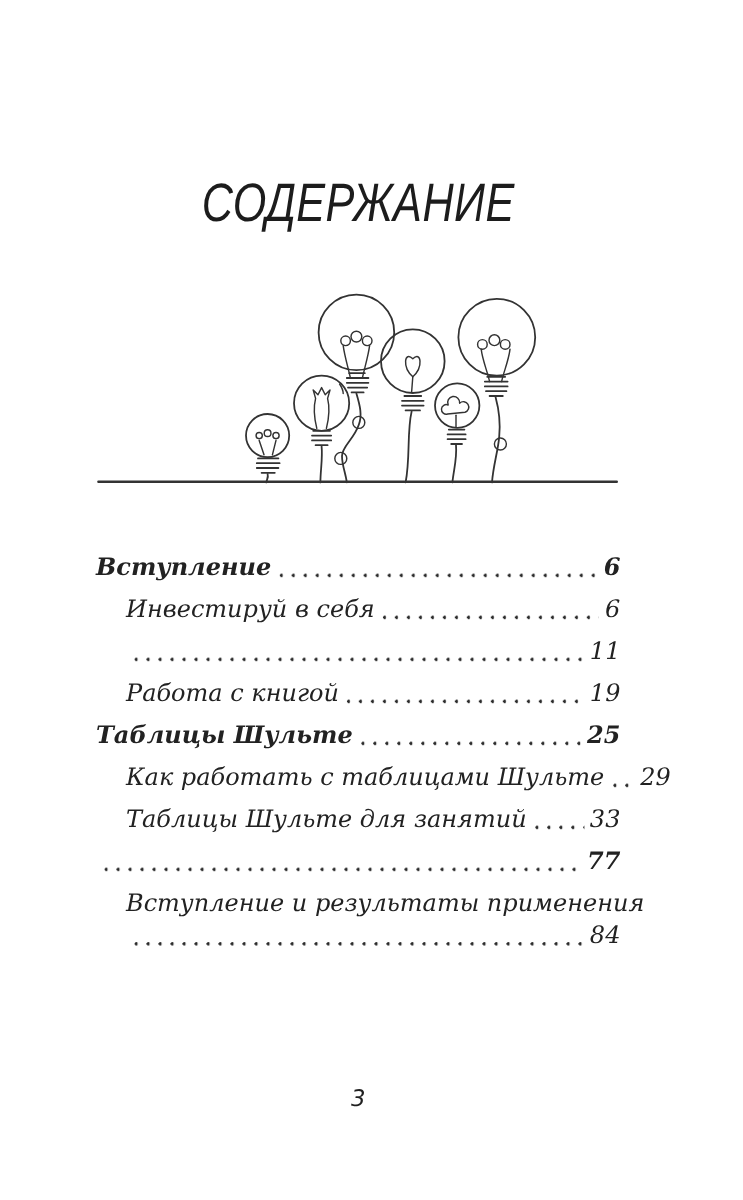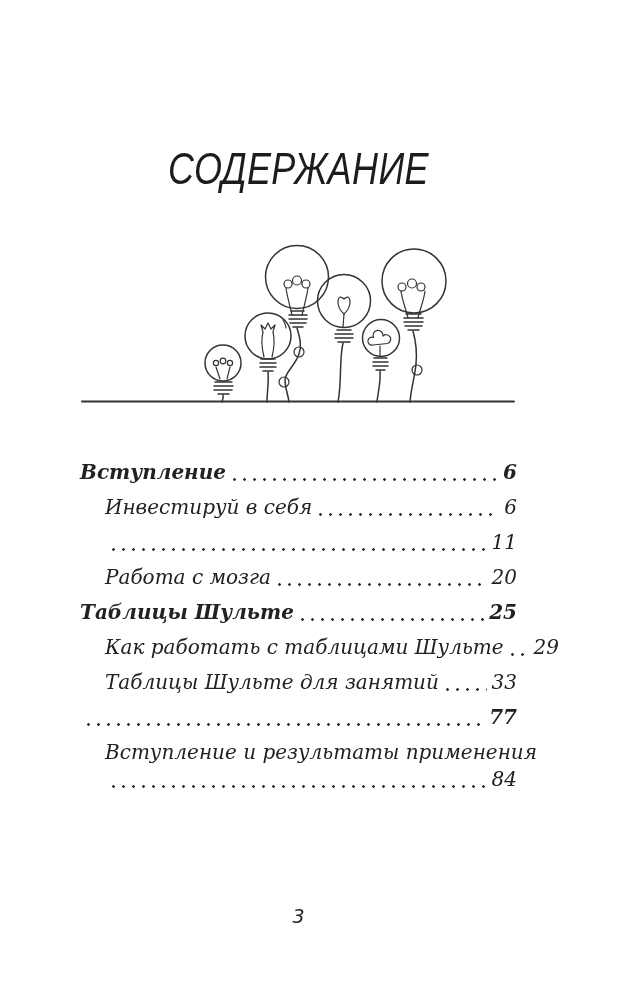--- a/index.html
+++ b/index.html
@@ -140,23 +140,23 @@
         </div>
       </div>
       <div class="entry indented">
         <div class="row">
           <span class="leader"></span>
           <span class="pg">11</span>
         </div>
       </div>
       <div class="entry indented">
         <div class="row">
-          <span class="t">Работа с мозга</span>
+          <span class="t">Работа с книгой</span>
           <span class="leader"></span>
-          <span class="pg">20</span>
+          <span class="pg">19</span>
         </div>
       </div>
       <div class="entry bold gap">
         <div class="row">
           <span class="t">Таблицы Шульте</span>
           <span class="leader"></span>
           <span class="pg">25</span>
         </div>
       </div>
       <div class="entry indented">

